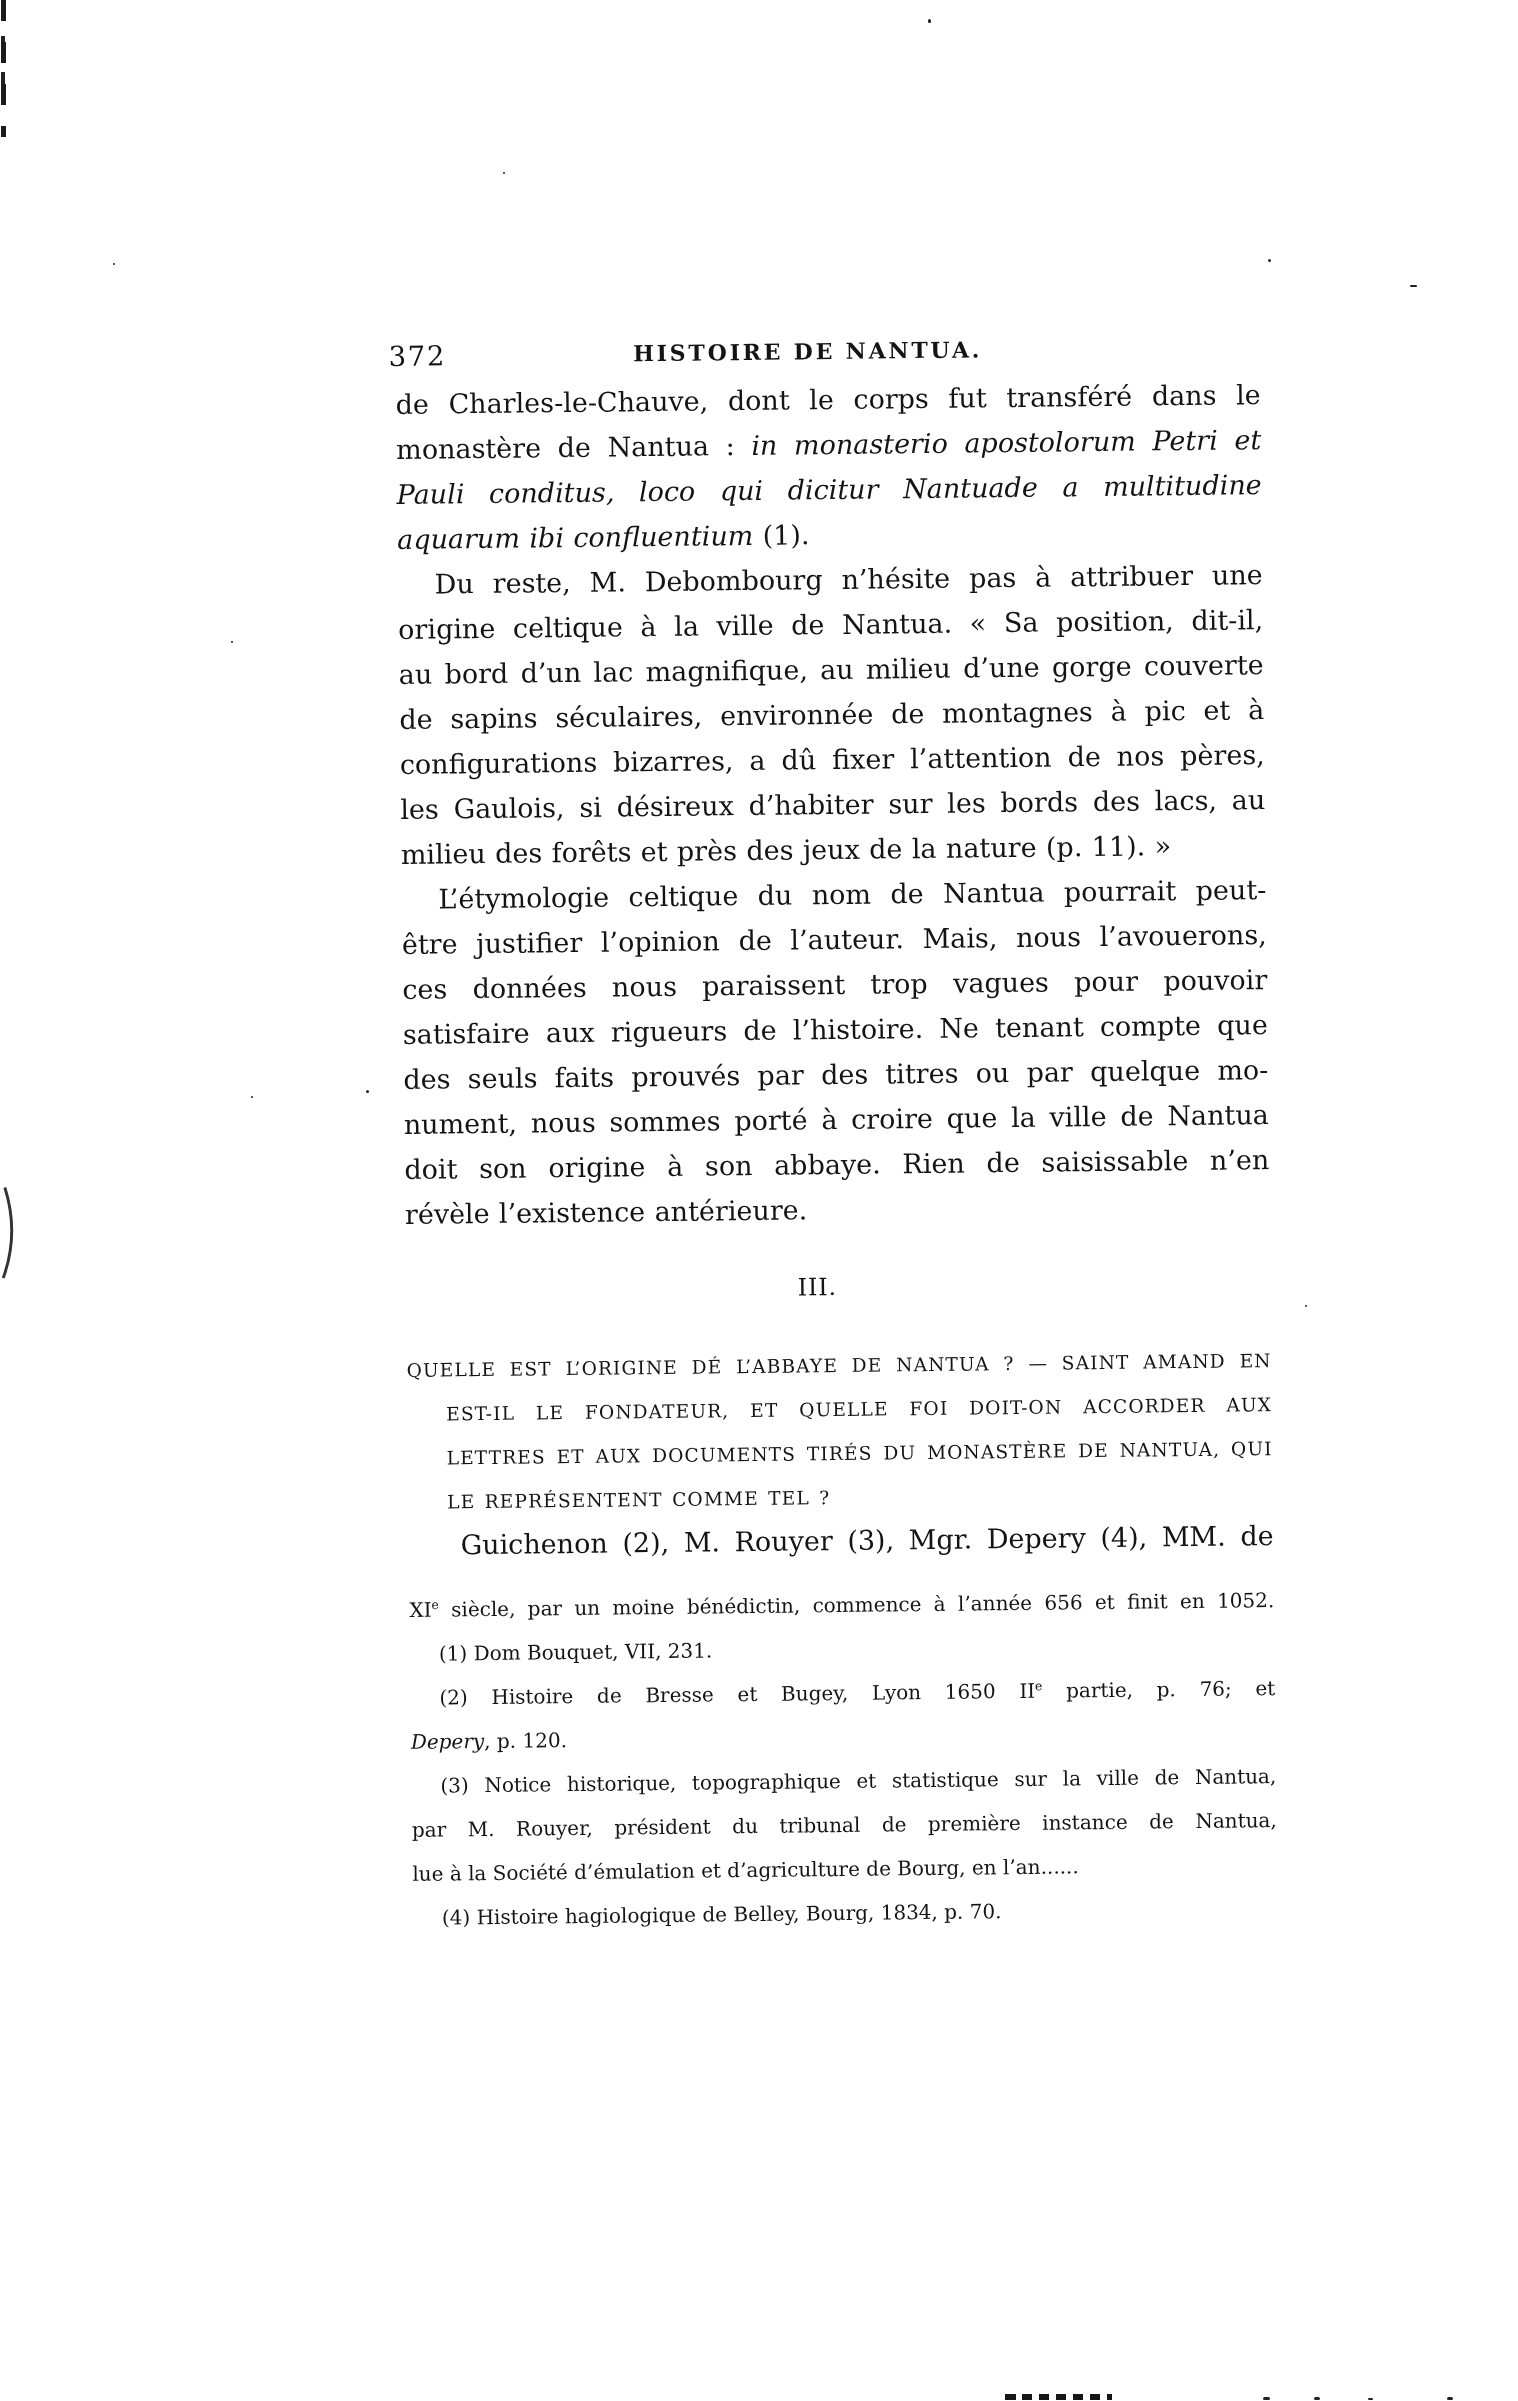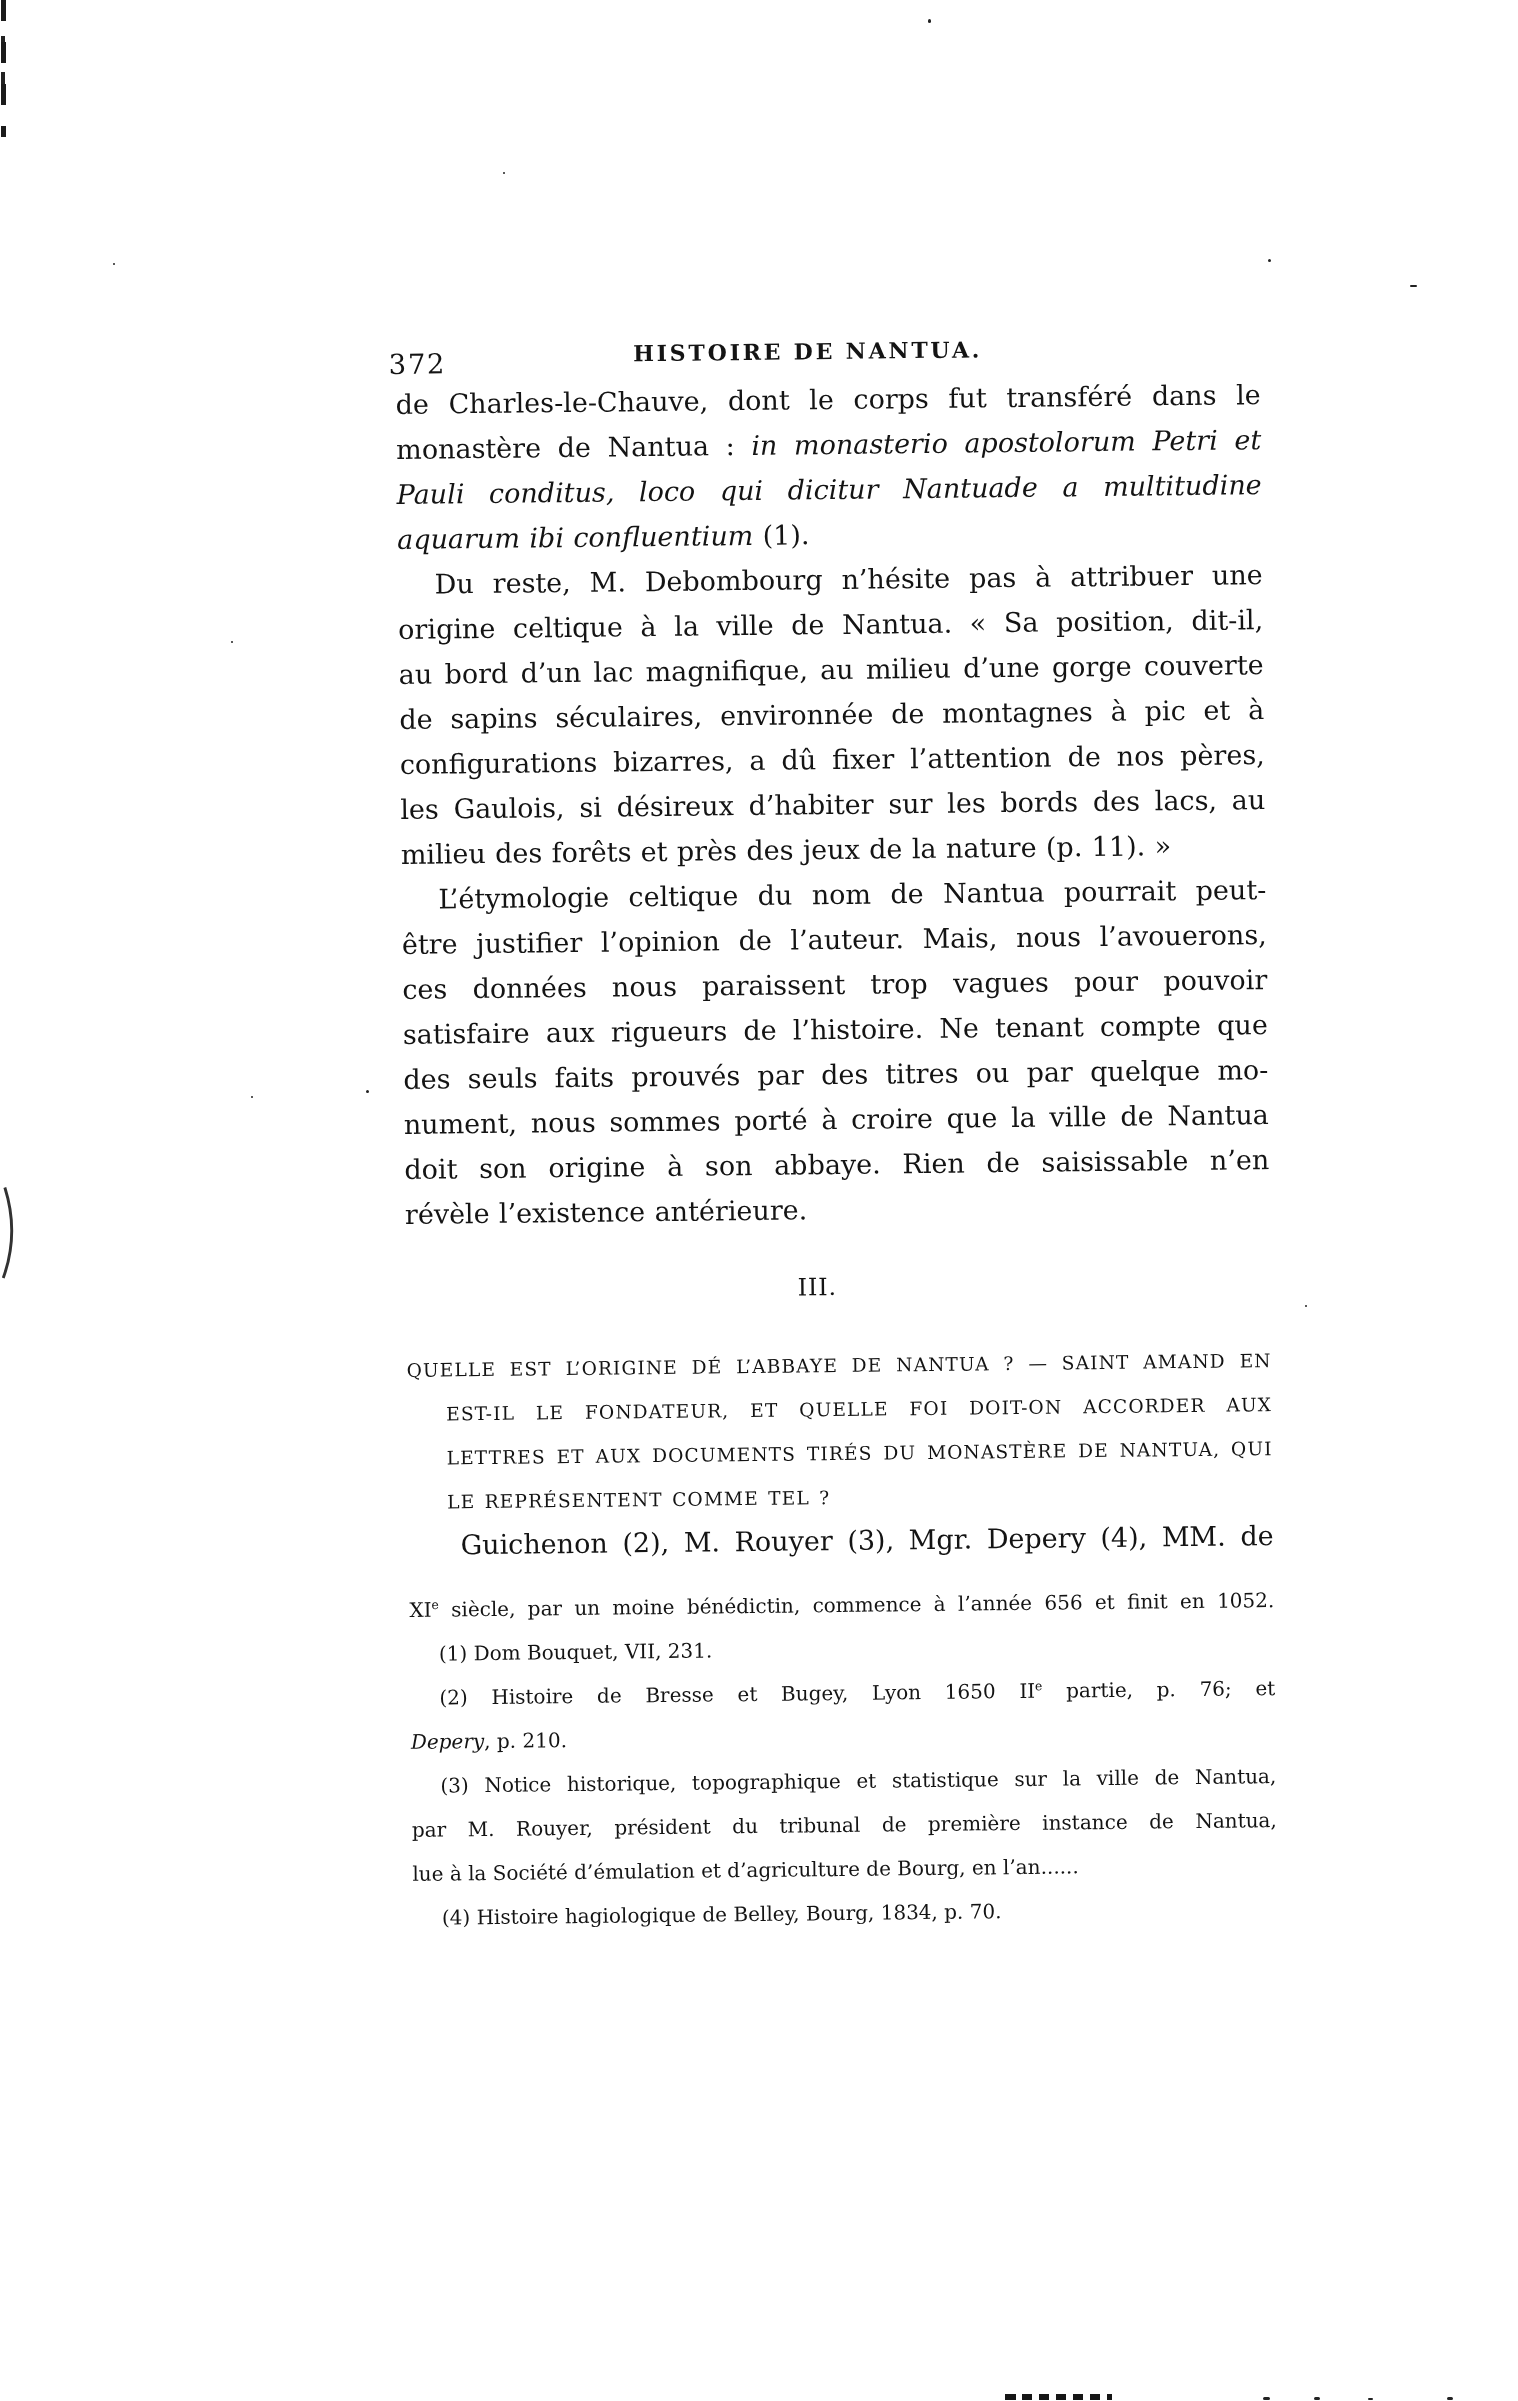--- a/index.html
+++ b/index.html
@@ -14,21 +14,21 @@
   }
   .content {
     position: absolute;
     left: 404px;
     top: 333px;
     width: 865px;
     transform: rotate(-0.65deg);
     transform-origin: 50% 50%;
   }
   .pageheader { position: relative; height: 36px; line-height: 36px; margin-bottom: 8px; }
-  .pagenum { position: absolute; left: -6.5px; top: 8px; font-size: 27.5px; letter-spacing: 1.6px; }
+  .pagenum { position: absolute; left: -6.5px; top: 0; font-size: 27.5px; letter-spacing: 1.6px; }
   .running-title {
     position: absolute; left: calc(50% - 20px); transform: translateX(-50%);
     font-size: 22px; font-weight: 600; letter-spacing: 2.8px; white-space: nowrap;
   }
   .block { position: relative; }
   .block .line { position: relative; }
   .block.body .line { font-size: 27px; line-height: 45px; word-spacing: 0.8px; }
   .block.sec { margin-top: 36px; transform: translateX(-21px); }
   .block.sec .line { font-size: 24px; line-height: 39px; letter-spacing: 0.8px; }
   .block.heading { margin-top: 37px; }
@@ -104,21 +104,21 @@
           <div class="line j hang"><span>LETTRES ET AUX DOCUMENTS TIRÉS DU MONASTÈRE DE NANTUA, QUI</span></div>
           <div class="line hang"><span>LE REPRÉSENTENT COMME TEL ?</span></div>
         </div>
         <div class="block guichenon">
           <div class="line j ind2"><span>Guichenon (2), M. Rouyer (3), Mgr. Depery (4), MM. de</span></div>
         </div>
         <div class="block footnotes">
           <div class="line j"><span>XI</span><span class="sup">e</span><span> siècle, par un moine bénédictin, commence à l’année 656 et finit en 1052.</span></div>
           <div class="line ind3"><span>(1) Dom Bouquet, VII, 231.</span></div>
           <div class="line j ind3"><span>(2) Histoire de Bresse et Bugey, Lyon 1650 II</span><span class="sup">e</span><span> partie, p. 76; et</span></div>
-          <div class="line"><span class="it">Depery</span><span>, p. 210.</span></div>
+          <div class="line"><span class="it">Depery</span><span>, p. 120.</span></div>
           <div class="line j ind3"><span>(3) Notice historique, topographique et statistique sur la ville de Nantua,</span></div>
           <div class="line j"><span>par M. Rouyer, président du tribunal de première instance de Nantua,</span></div>
           <div class="line"><span>lue à la Société d’émulation et d’agriculture de Bourg, en l’an......</span></div>
           <div class="line ind3"><span>(4) Histoire hagiologique de Belley, Bourg, 1834, p. 70.</span></div>
         </div>
       </div>
   </div>
 
   <svg style="position:absolute;left:0;top:1185px;" width="21" height="97" viewBox="0 0 26 120">
     <path d="M6 3 Q24 60 4 115" stroke="#1c1c1c" stroke-width="3.6" fill="none" opacity="0.9"></path>

